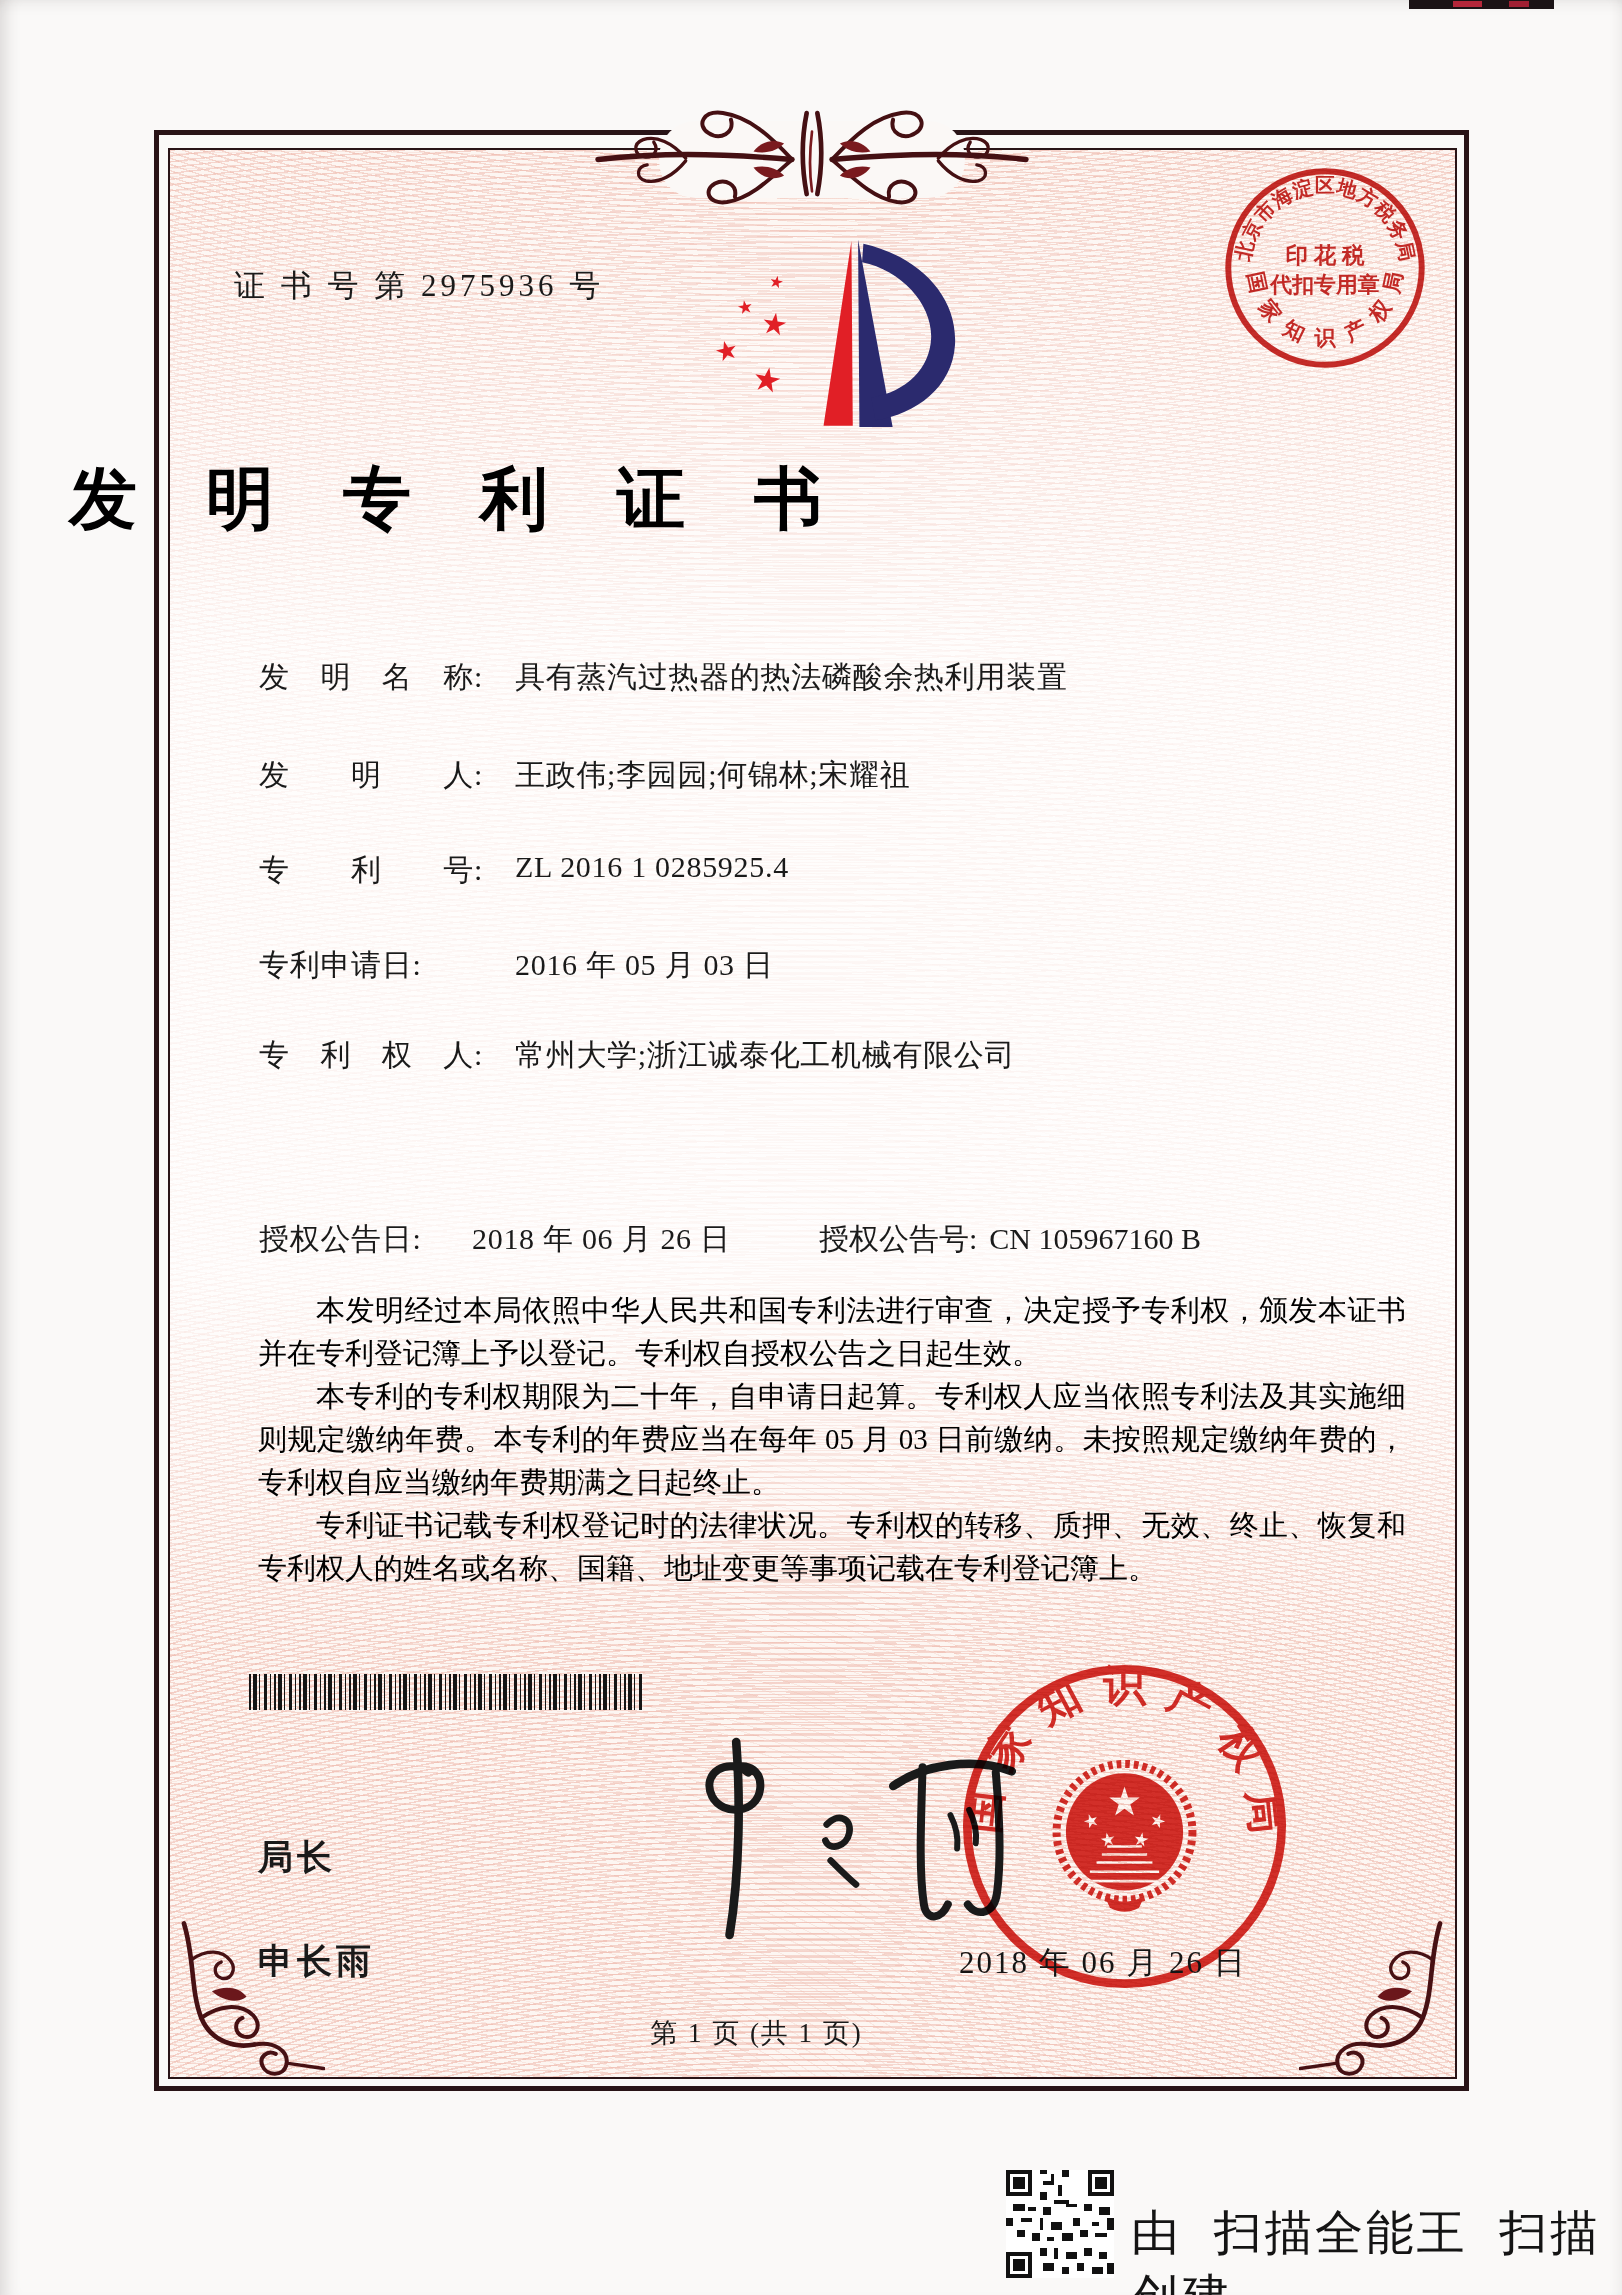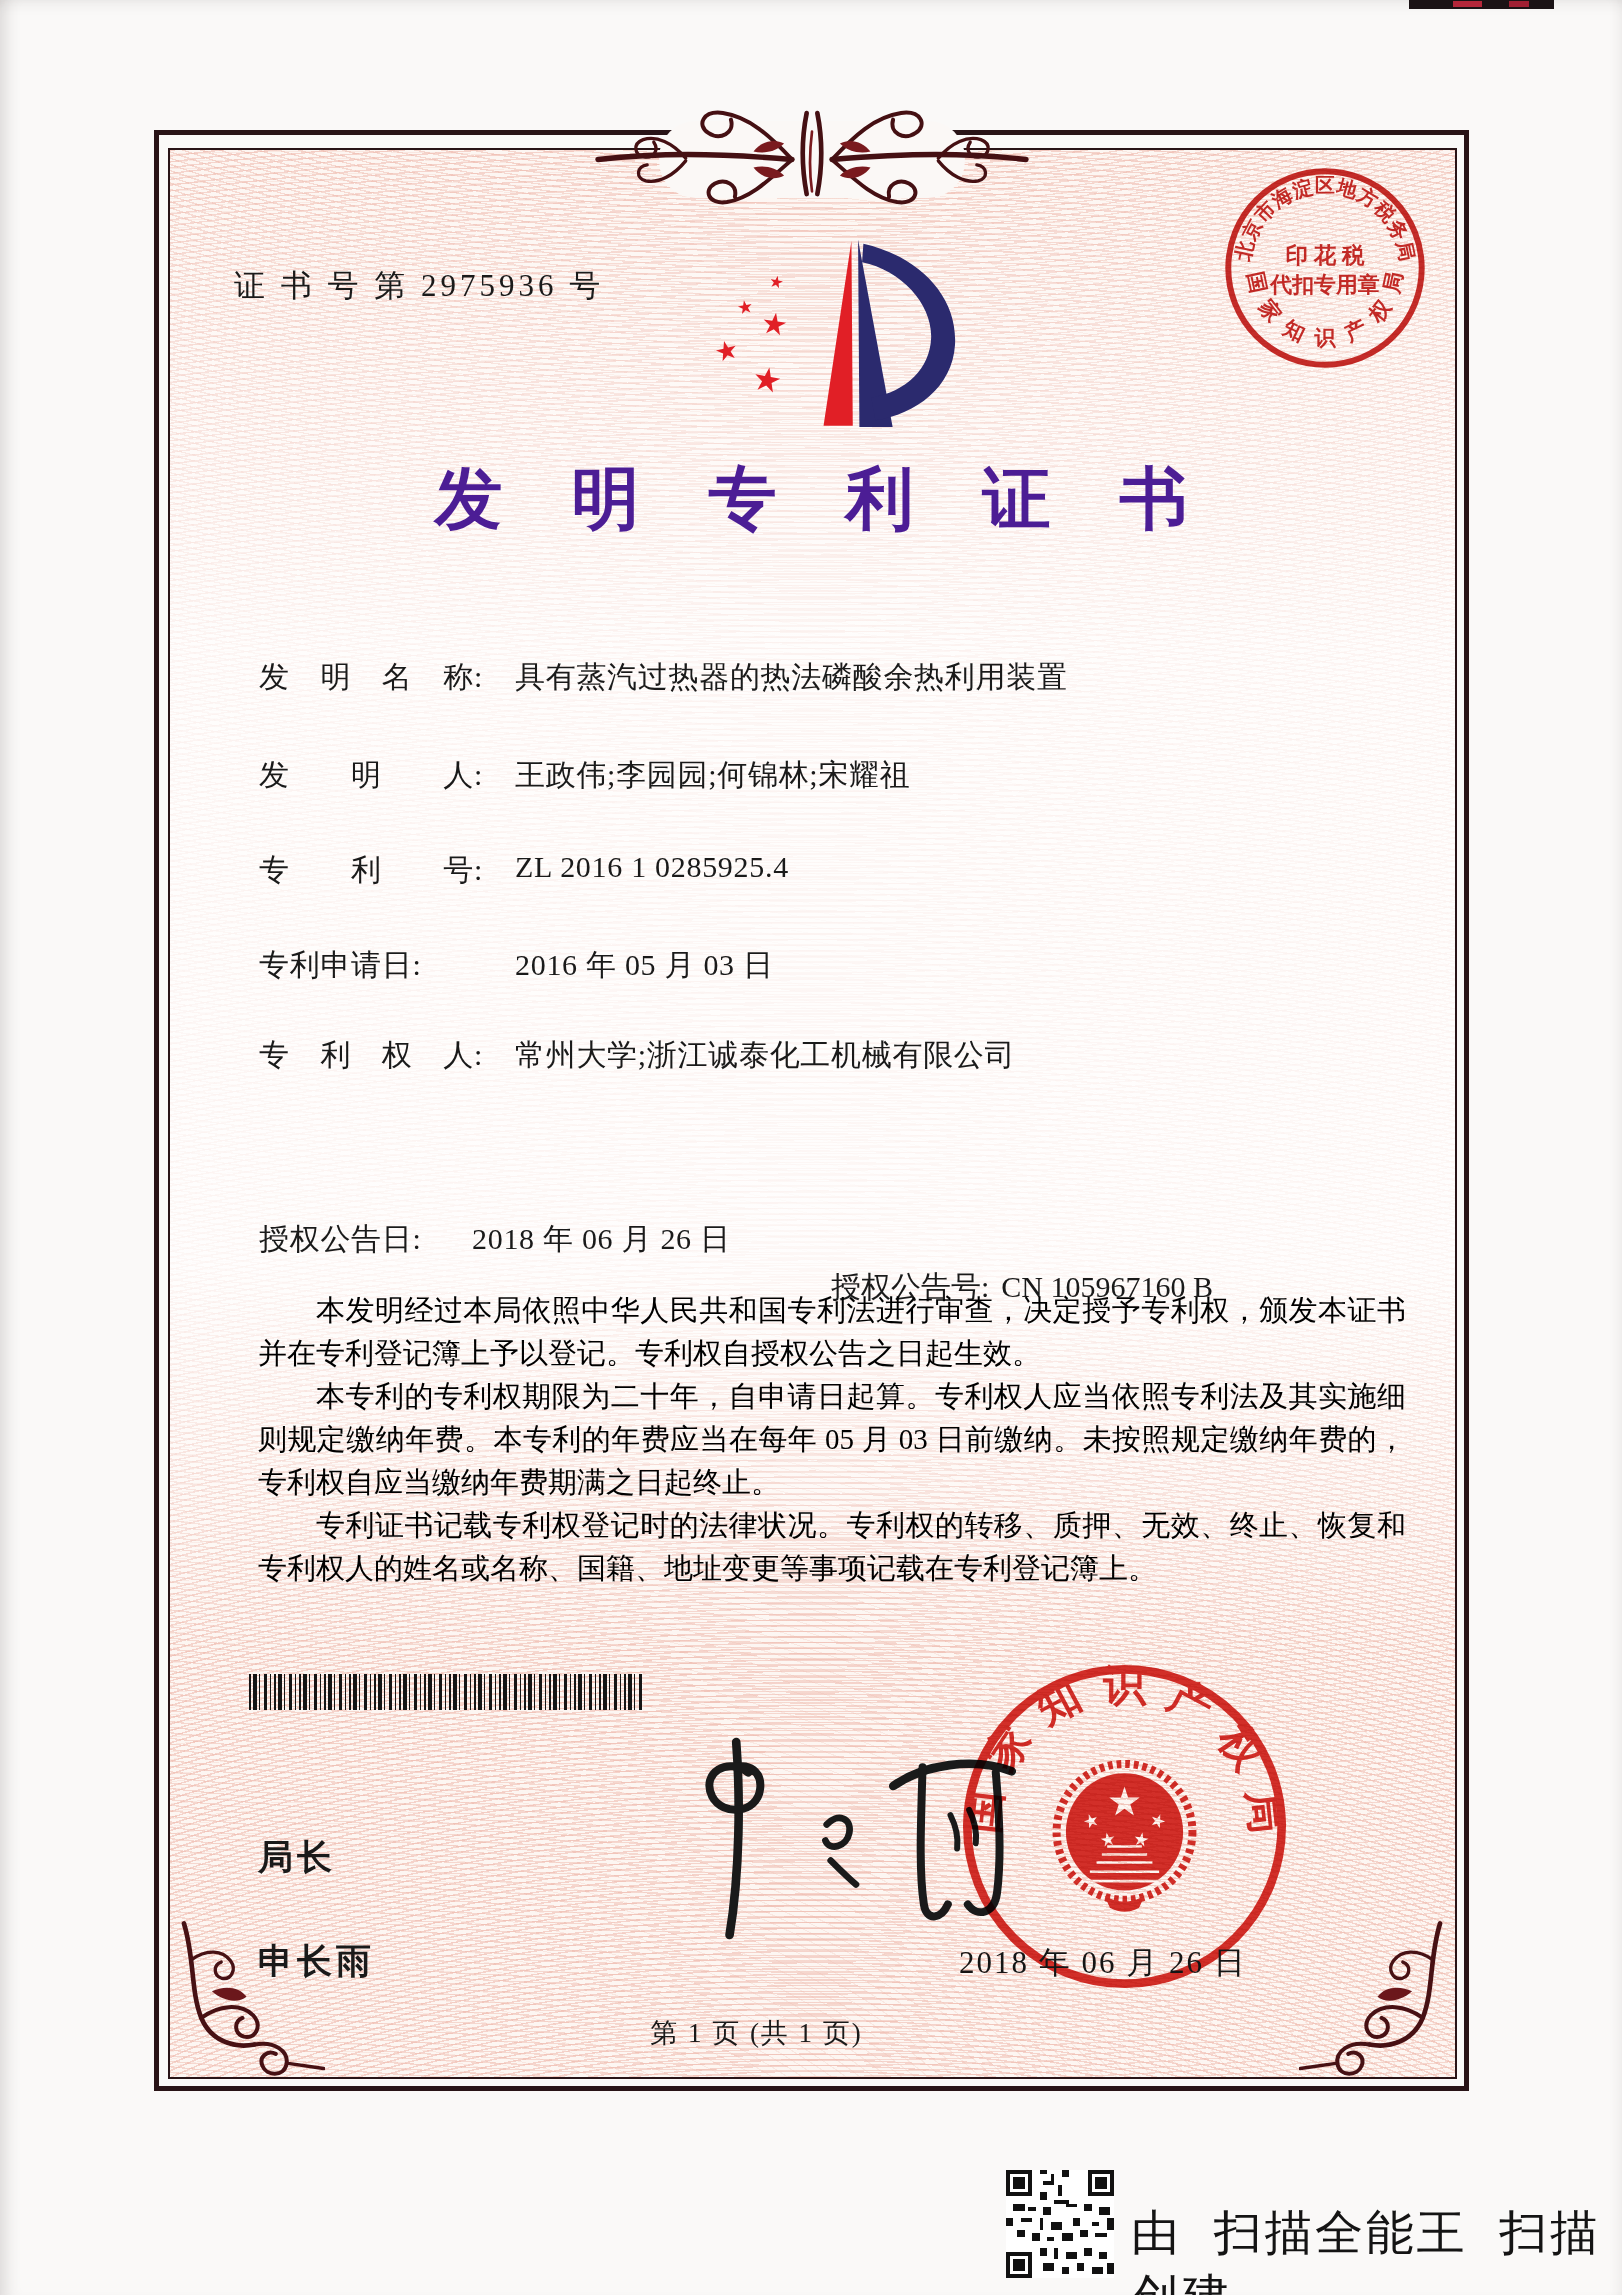--- a/index.html
+++ b/index.html
@@ -26,26 +26,26 @@
                       rgba(255,255,255,.82) 58%, rgba(255,255,255,0) 78%),
       repeating-radial-gradient(1198px 765px at 50% -38%,
         rgba(238,185,172,.50) 0 2px, rgba(255,255,255,0) 2px 8.6px),
       repeating-radial-gradient(1397px 998px at 50% 138%,
         rgba(238,182,170,.55) 0 2px, rgba(255,255,255,0) 2px 8px),
       repeating-radial-gradient(998px 732px at 12% 120%,
         rgba(243,205,194,.35) 0 1.3px, rgba(255,255,255,0) 1.3px 10px);
   }
   
   .cert-no{left:234px;top:265px;font-size:31px;letter-spacing:4px;}
-  .title{left:0;right:0;top:454px;text-align:center;font-size:68px;font-weight:bold;
-         letter-spacing:69px;text-indent:69px;color:#4c1d95;}
+  .title{left:0;right:0;top:454px;text-align:left;font-size:68px;font-weight:bold;
+         letter-spacing:69px;text-indent:69px;color:#000000;}
   .row{left:259px;width:1171px;height:40px;font-size:30px;white-space:nowrap;}
   .row .lab{letter-spacing:0.7px;}
   .row .val{position:absolute;left:256px;top:0;letter-spacing:0.7px;}
-  .grant-col2{position:absolute;left:572px;top:0;white-space:nowrap;margin-top:48px;}
+  .grant-col2{position:absolute;left:560px;top:0;white-space:nowrap;}
   .grant-col2 .val2{margin-left:12px;}
   .bodytext{left:258px;top:1289px;width:1148px;font-size:29px;line-height:43px;
             text-align:justify;color:#000000;}
   .bodytext p{margin:0;text-indent:2em;}
   .barcode{left:249px;top:1674px;width:394px;height:36px;
     background:repeating-linear-gradient(90deg,
       #151515 0 2px,transparent 2px 4px,
       #151515 4px 8px,transparent 8px 10px,
       #151515 10px 11.3px,transparent 11.3px 15.3px,
       #151515 15.3px 18px,transparent 18px 20.6px,

